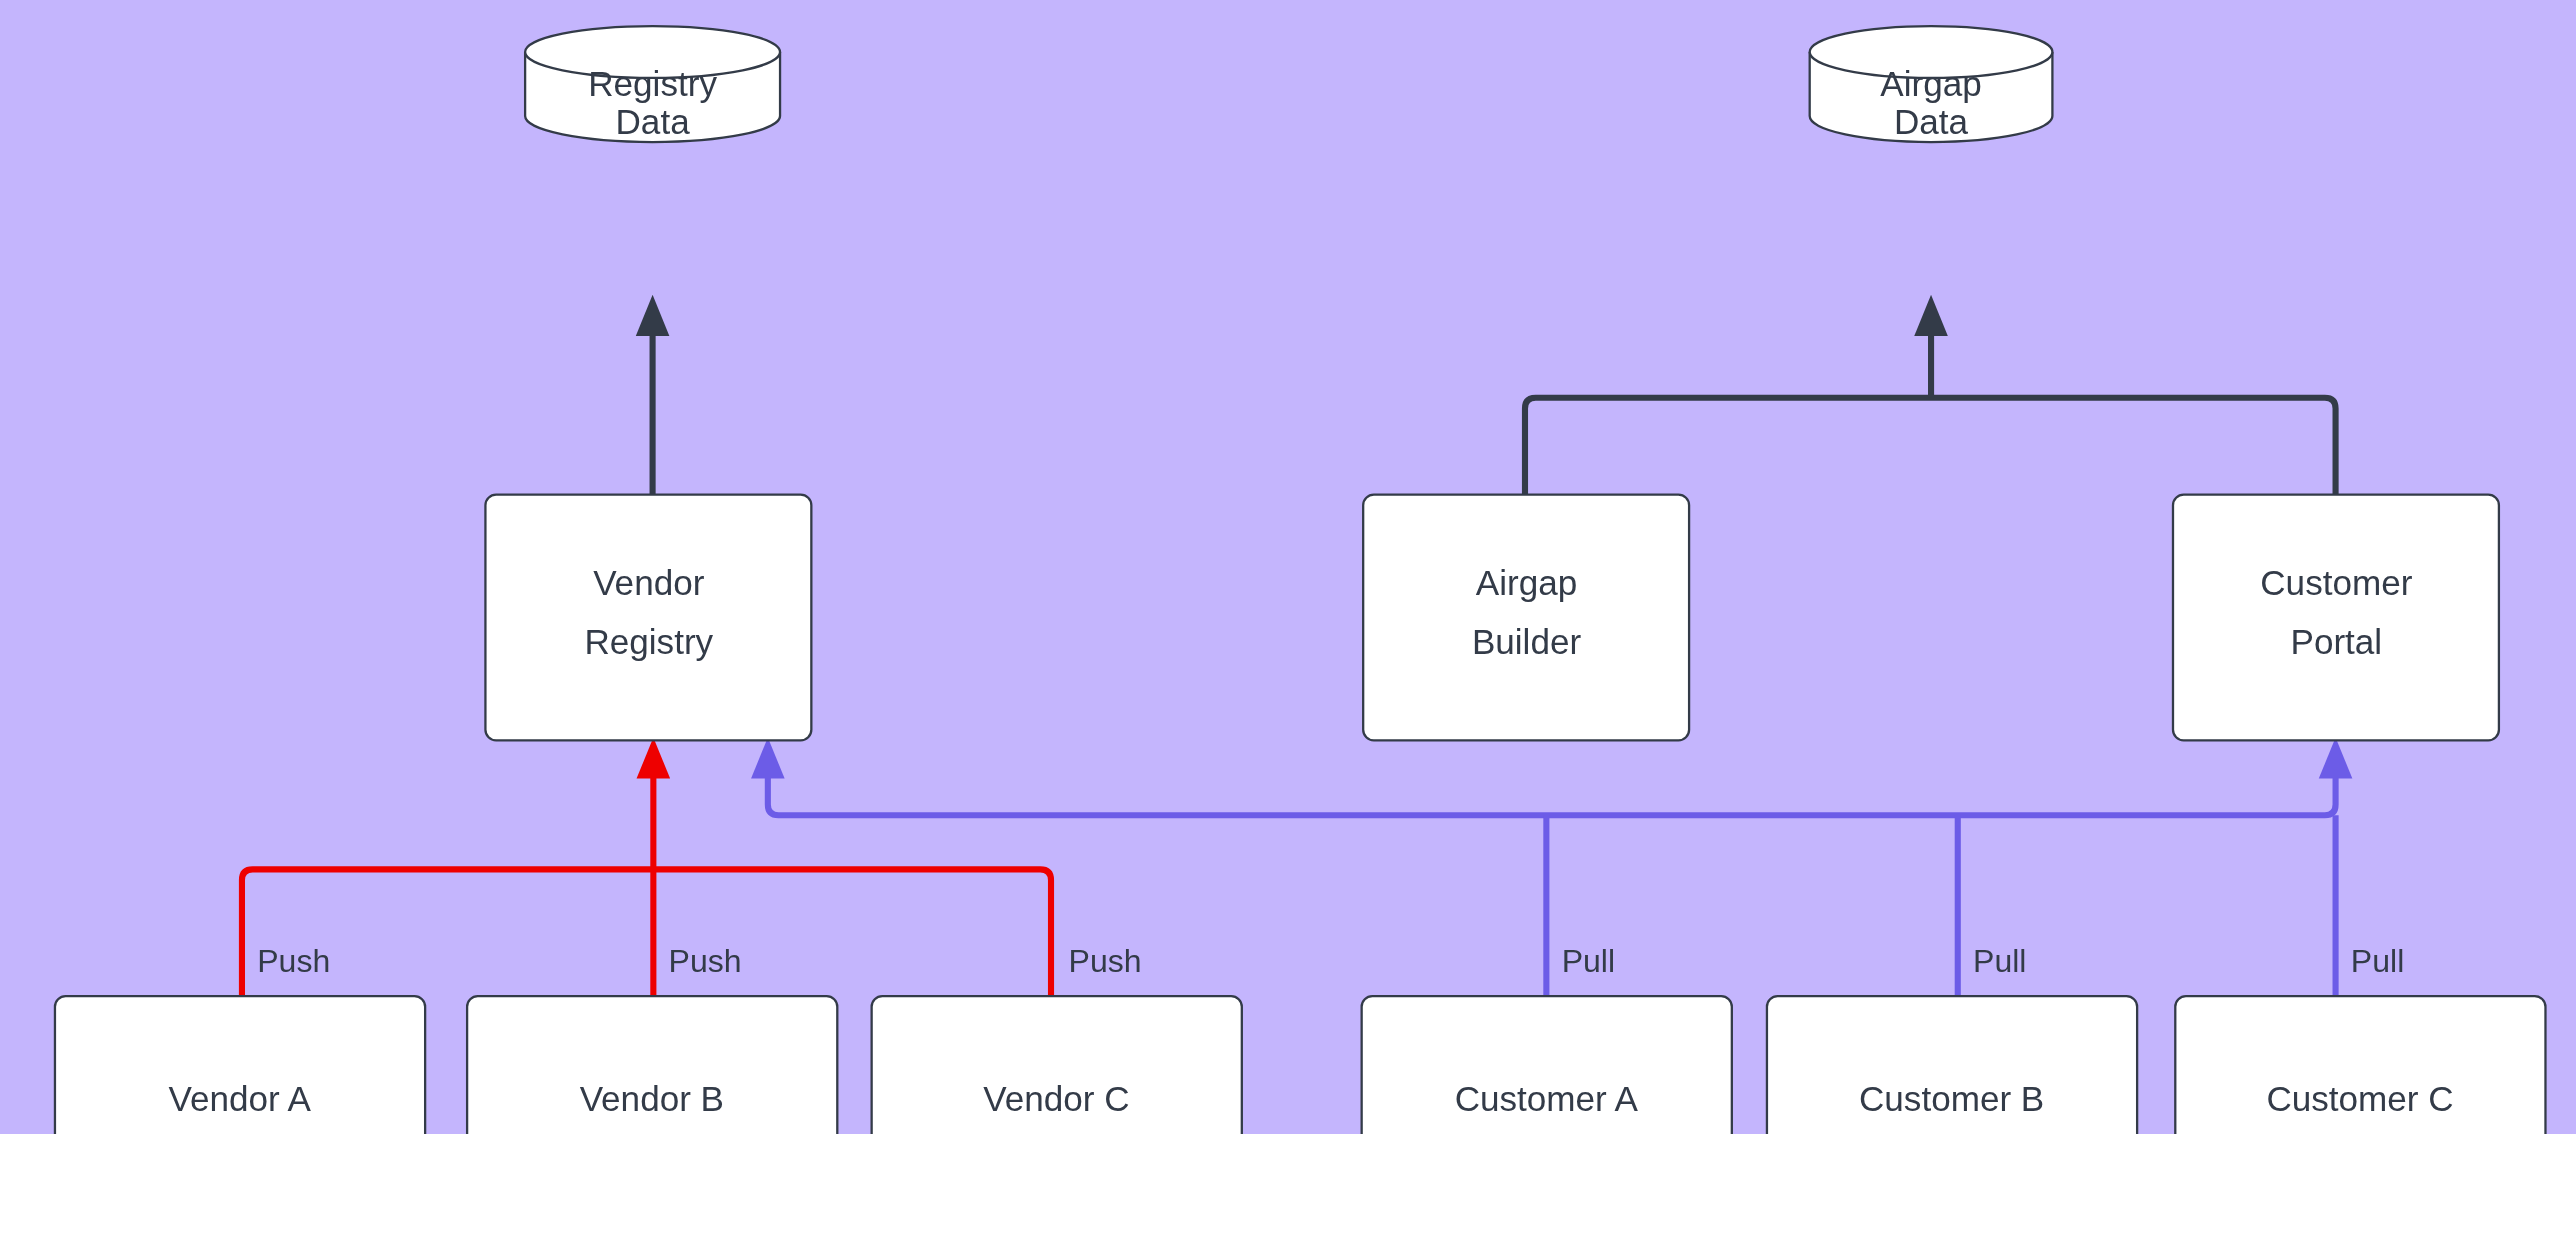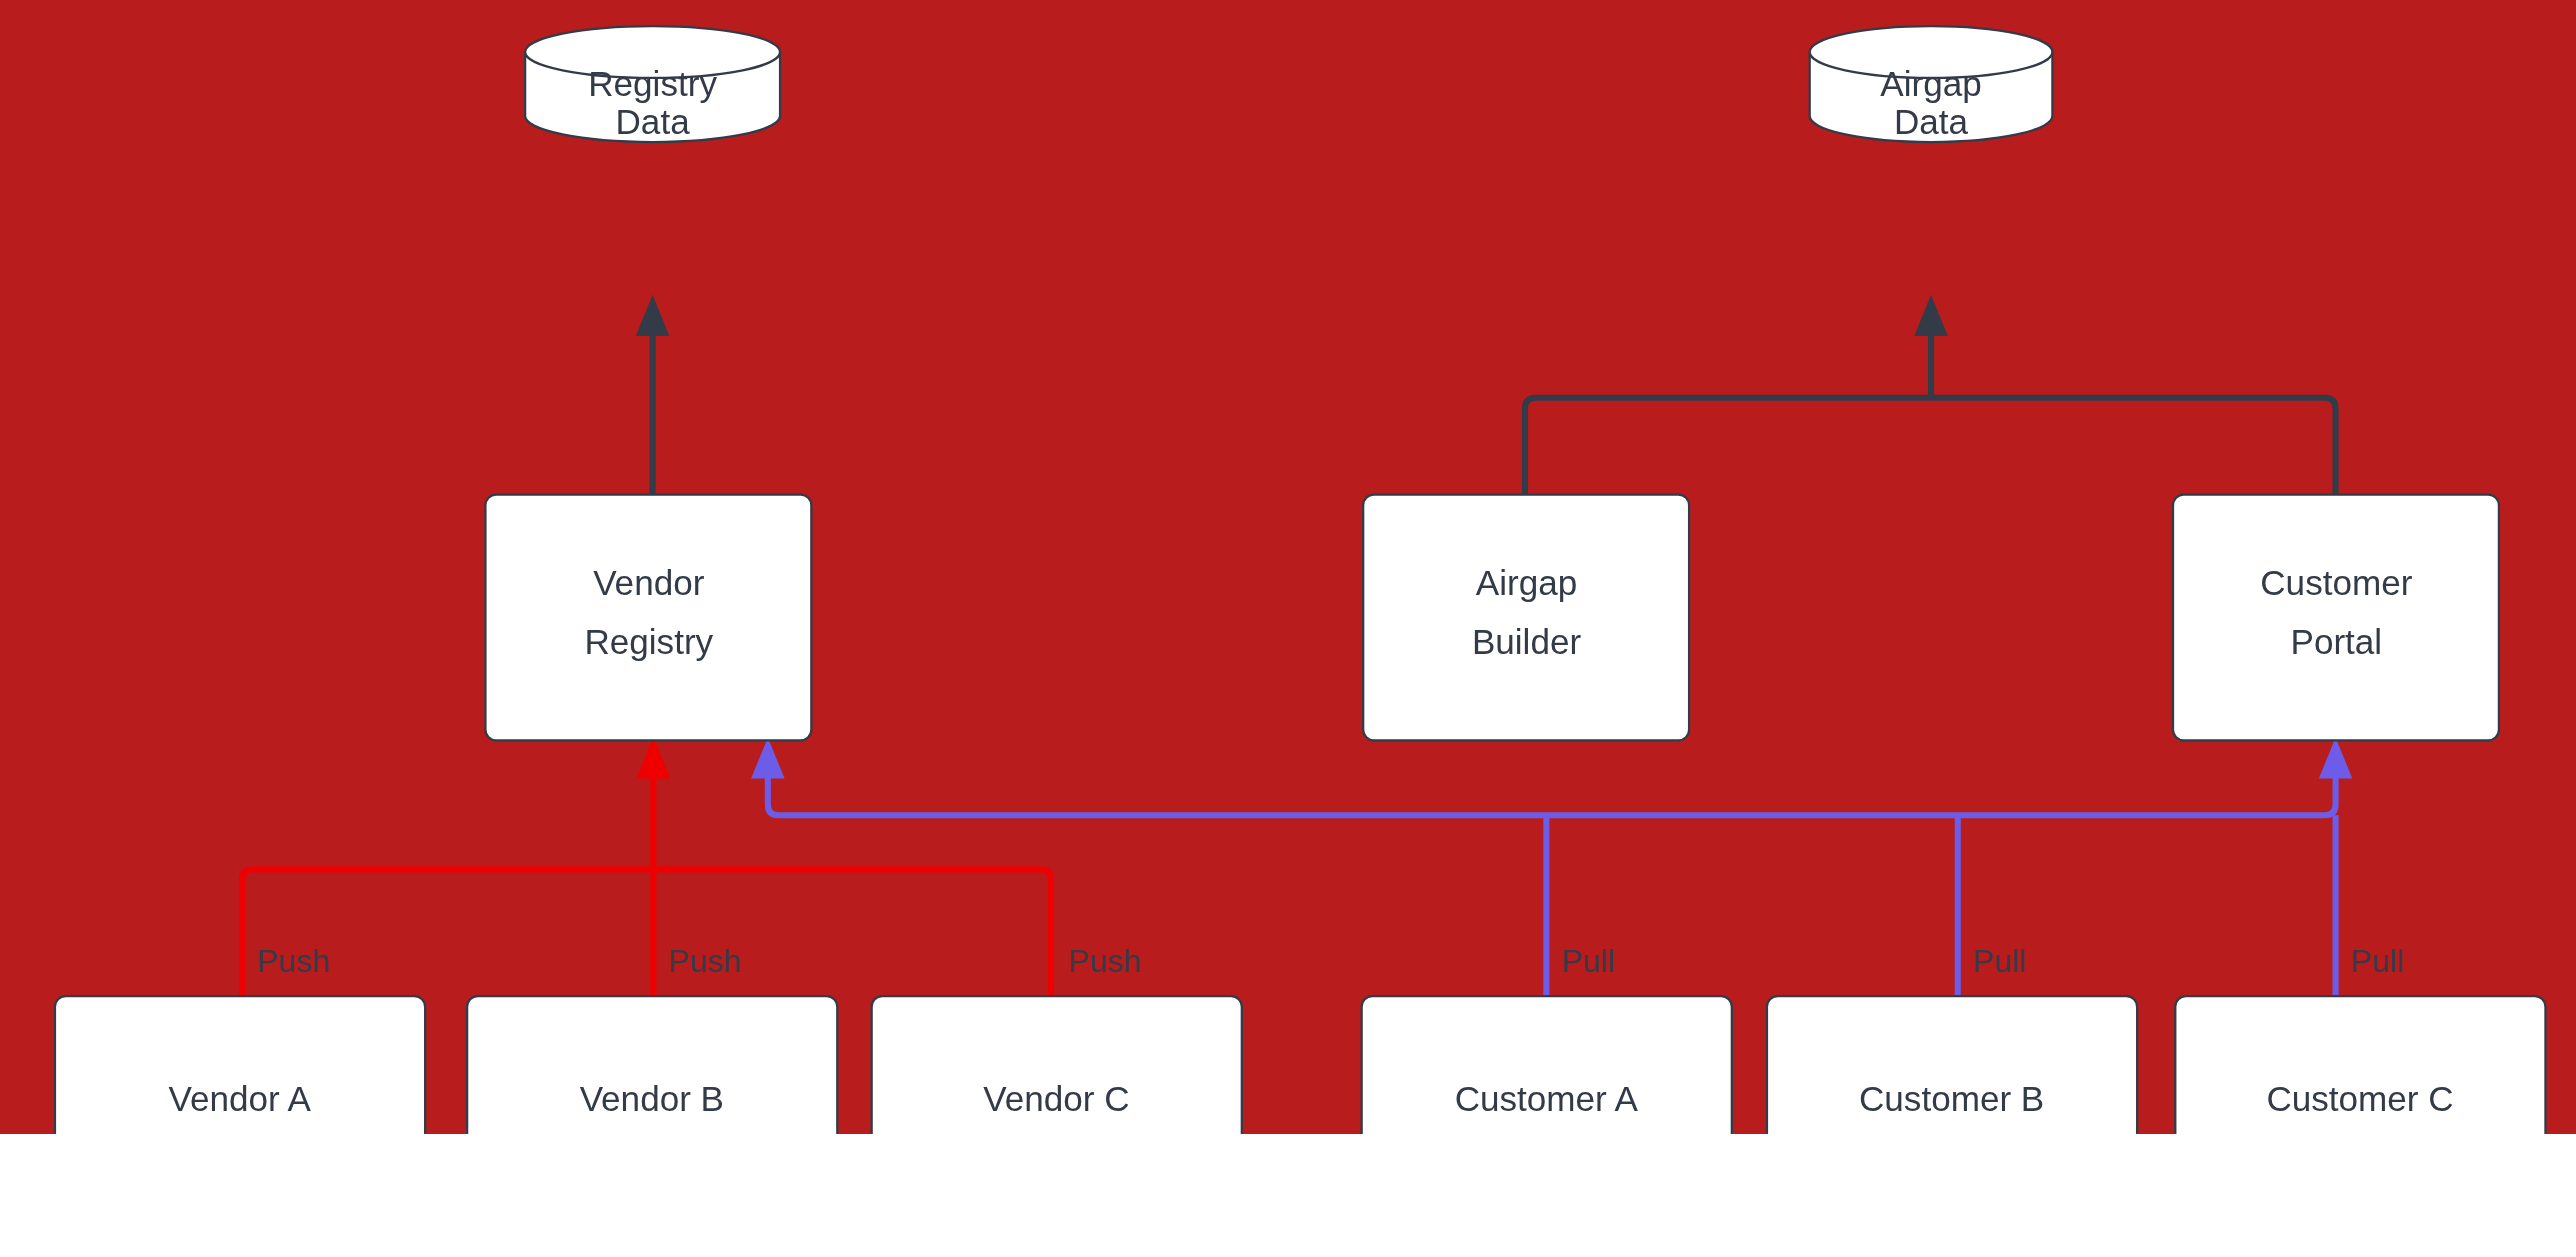--- a/index.html
+++ b/index.html
@@ -7,21 +7,21 @@
     padding: 0;
     background: #ffffff;
   }
   body {
     font-family: "Liberation Sans", "DejaVu Sans", sans-serif;
   }
   #canvas {
     position: relative;
     width: 2576px;
     height: 1134px;
-    background: #b91c1c;
+    background: #c4b5fd;
     overflow: hidden;
     text-decoration: underline;
   }
   #diagram-svg {
     position: absolute;
     left: 0;
     top: 0;
     width: 2576px;
     height: 1258px;
   }

